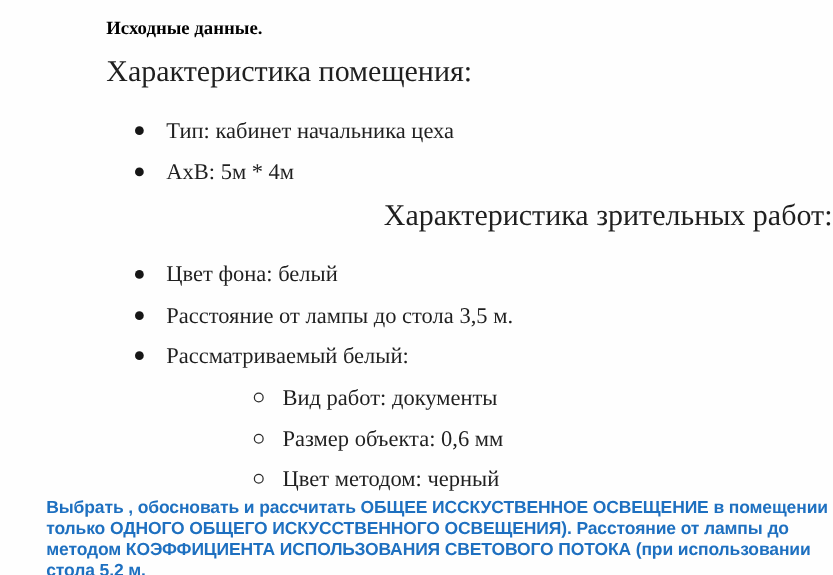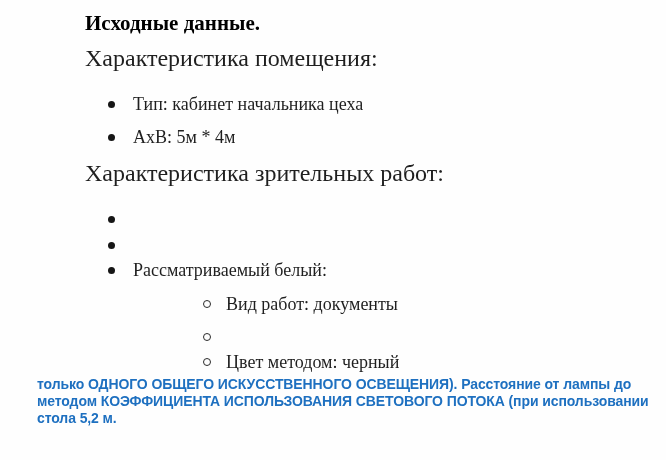--- a/index.html
+++ b/index.html
@@ -11,29 +11,29 @@
     color: #1f1f1f;
   }
   .page { position: relative; width: 666px; height: 460px; }
 
   .content { padding: 12px 0 0 85px; }
 
   .row { line-height: 22px; margin-top: 11px; }
   .row:first-child { margin-top: 0; }
 
   .doc-title {
-    font-size: 21px;
+    font-size: 15px;
     font-weight: bold;
     color: #000;
     margin: 0;
   }
   .heading { font-size: 24px; }
 
   .mt13 { margin-top: 13px; }
-  .mt14 { margin-top: 14px; }
+  .mt14 { margin-top: 14px; text-align: right; }
   .mt12 { margin-top: 12px; }
   .mt10 { margin-top: 10px; }
 
   .bullet-row { display: flex; align-items: flex-start; font-size: 18px; }
 
   .b1 .dot {
     flex: 0 0 auto;
     width: 7px; height: 7px;
     margin: 8px 0 0 23px;
     background: #161616;
@@ -79,45 +79,49 @@
 
     <div class="row bullet-row b1">
       <span class="dot"></span>
       <span class="btxt">АхВ: 5м * 4м</span>
     </div>
 
     <p class="row heading mt14">Характеристика зрительных работ:</p>
 
     <div class="row bullet-row b1 mt12">
       <span class="dot"></span>
+      <span class="btxt">Цвет фона: белый</span>
     </div>
 
     <div class="row bullet-row b1">
       <span class="dot"></span>
+      <span class="btxt">Расстояние от лампы до стола 3,5 м.</span>
     </div>
 
     <div class="row bullet-row b1 mt10">
       <span class="dot"></span>
       <span class="btxt">Рассматриваемый белый:</span>
     </div>
 
     <div class="row bullet-row b2 mt12">
       <span class="ring"></span>
       <span class="btxt">Вид работ: документы</span>
     </div>
 
     <div class="row bullet-row b2">
       <span class="ring"></span>
+      <span class="btxt">Размер объекта: 0,6 мм</span>
     </div>
 
     <div class="row bullet-row b2 mt10">
       <span class="ring"></span>
       <span class="btxt">Цвет методом: черный</span>
     </div>
 
   </div>
 
   <div class="task-note">
+    <div class="note-line">Выбрать , обосновать и рассчитать ОБЩЕЕ ИССКУСТВЕННОЕ ОСВЕЩЕНИЕ в помещении</div>
     <div class="note-line">только ОДНОГО ОБЩЕГО ИСКУССТВЕННОГО ОСВЕЩЕНИЯ). Расстояние от лампы до</div>
     <div class="note-line">методом КОЭФФИЦИЕНТА ИСПОЛЬЗОВАНИЯ СВЕТОВОГО ПОТОКА (при использовании</div>
     <div class="note-line">стола 5,2 м.</div>
   </div>
 </div>
 
 </body></html>

